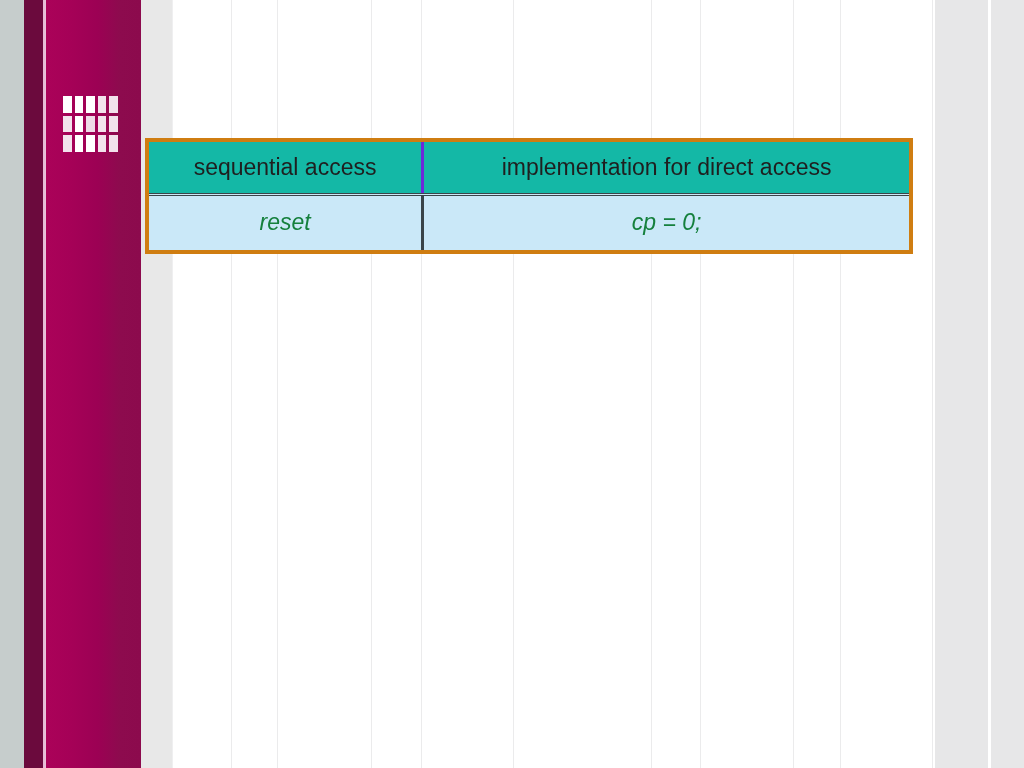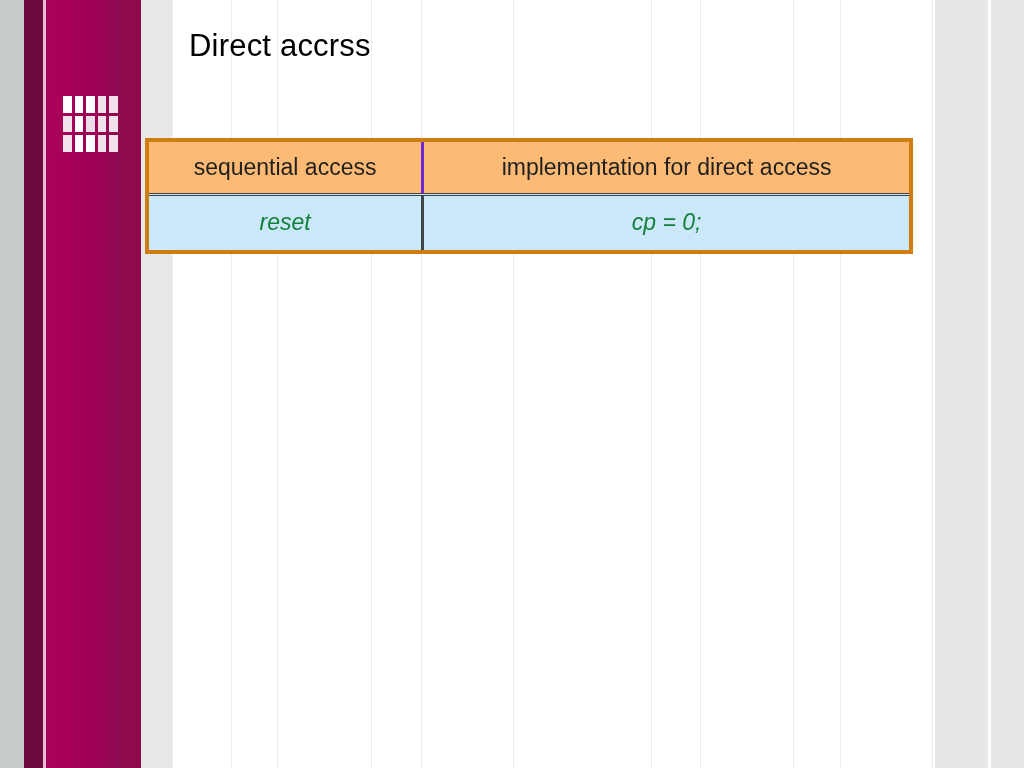--- a/index.html
+++ b/index.html
@@ -91,21 +91,21 @@
   }
   table.access-table {
     width: 100%;
     border-collapse: collapse;
     table-layout: fixed;
   }
   table.access-table col.c1 { width: 36%; }
   table.access-table col.c2 { width: 64%; }
 
   table.access-table th {
-    background: #fdba74;
+    background: #14b8a6;
     color: #1f1f1f;
     font-weight: 400;
     font-size: 23px;
     height: 52px;
     text-align: center;
     vertical-align: middle;
     border-bottom: 3px double #3a4449;
     padding: 0 6px;
   }
   table.access-table th.sep-col {
@@ -173,21 +173,20 @@
     <div class="logo-cell dimmer"></div>
     <div class="logo-cell dim"></div>
     <div class="logo-cell dim"></div>
     <div class="logo-cell dim"></div>
     <div class="logo-cell"></div>
     <div class="logo-cell"></div>
     <div class="logo-cell dim"></div>
     <div class="logo-cell dim"></div>
   </div>
 
-  <div class="title">Direct accrss</div>
 
   <div class="table-wrap">
     <table class="access-table">
       <colgroup>
           <col class="c1">
           <col class="c2">
         </colgroup>
       <thead>
         <tr>
           <th>sequential access</th>

